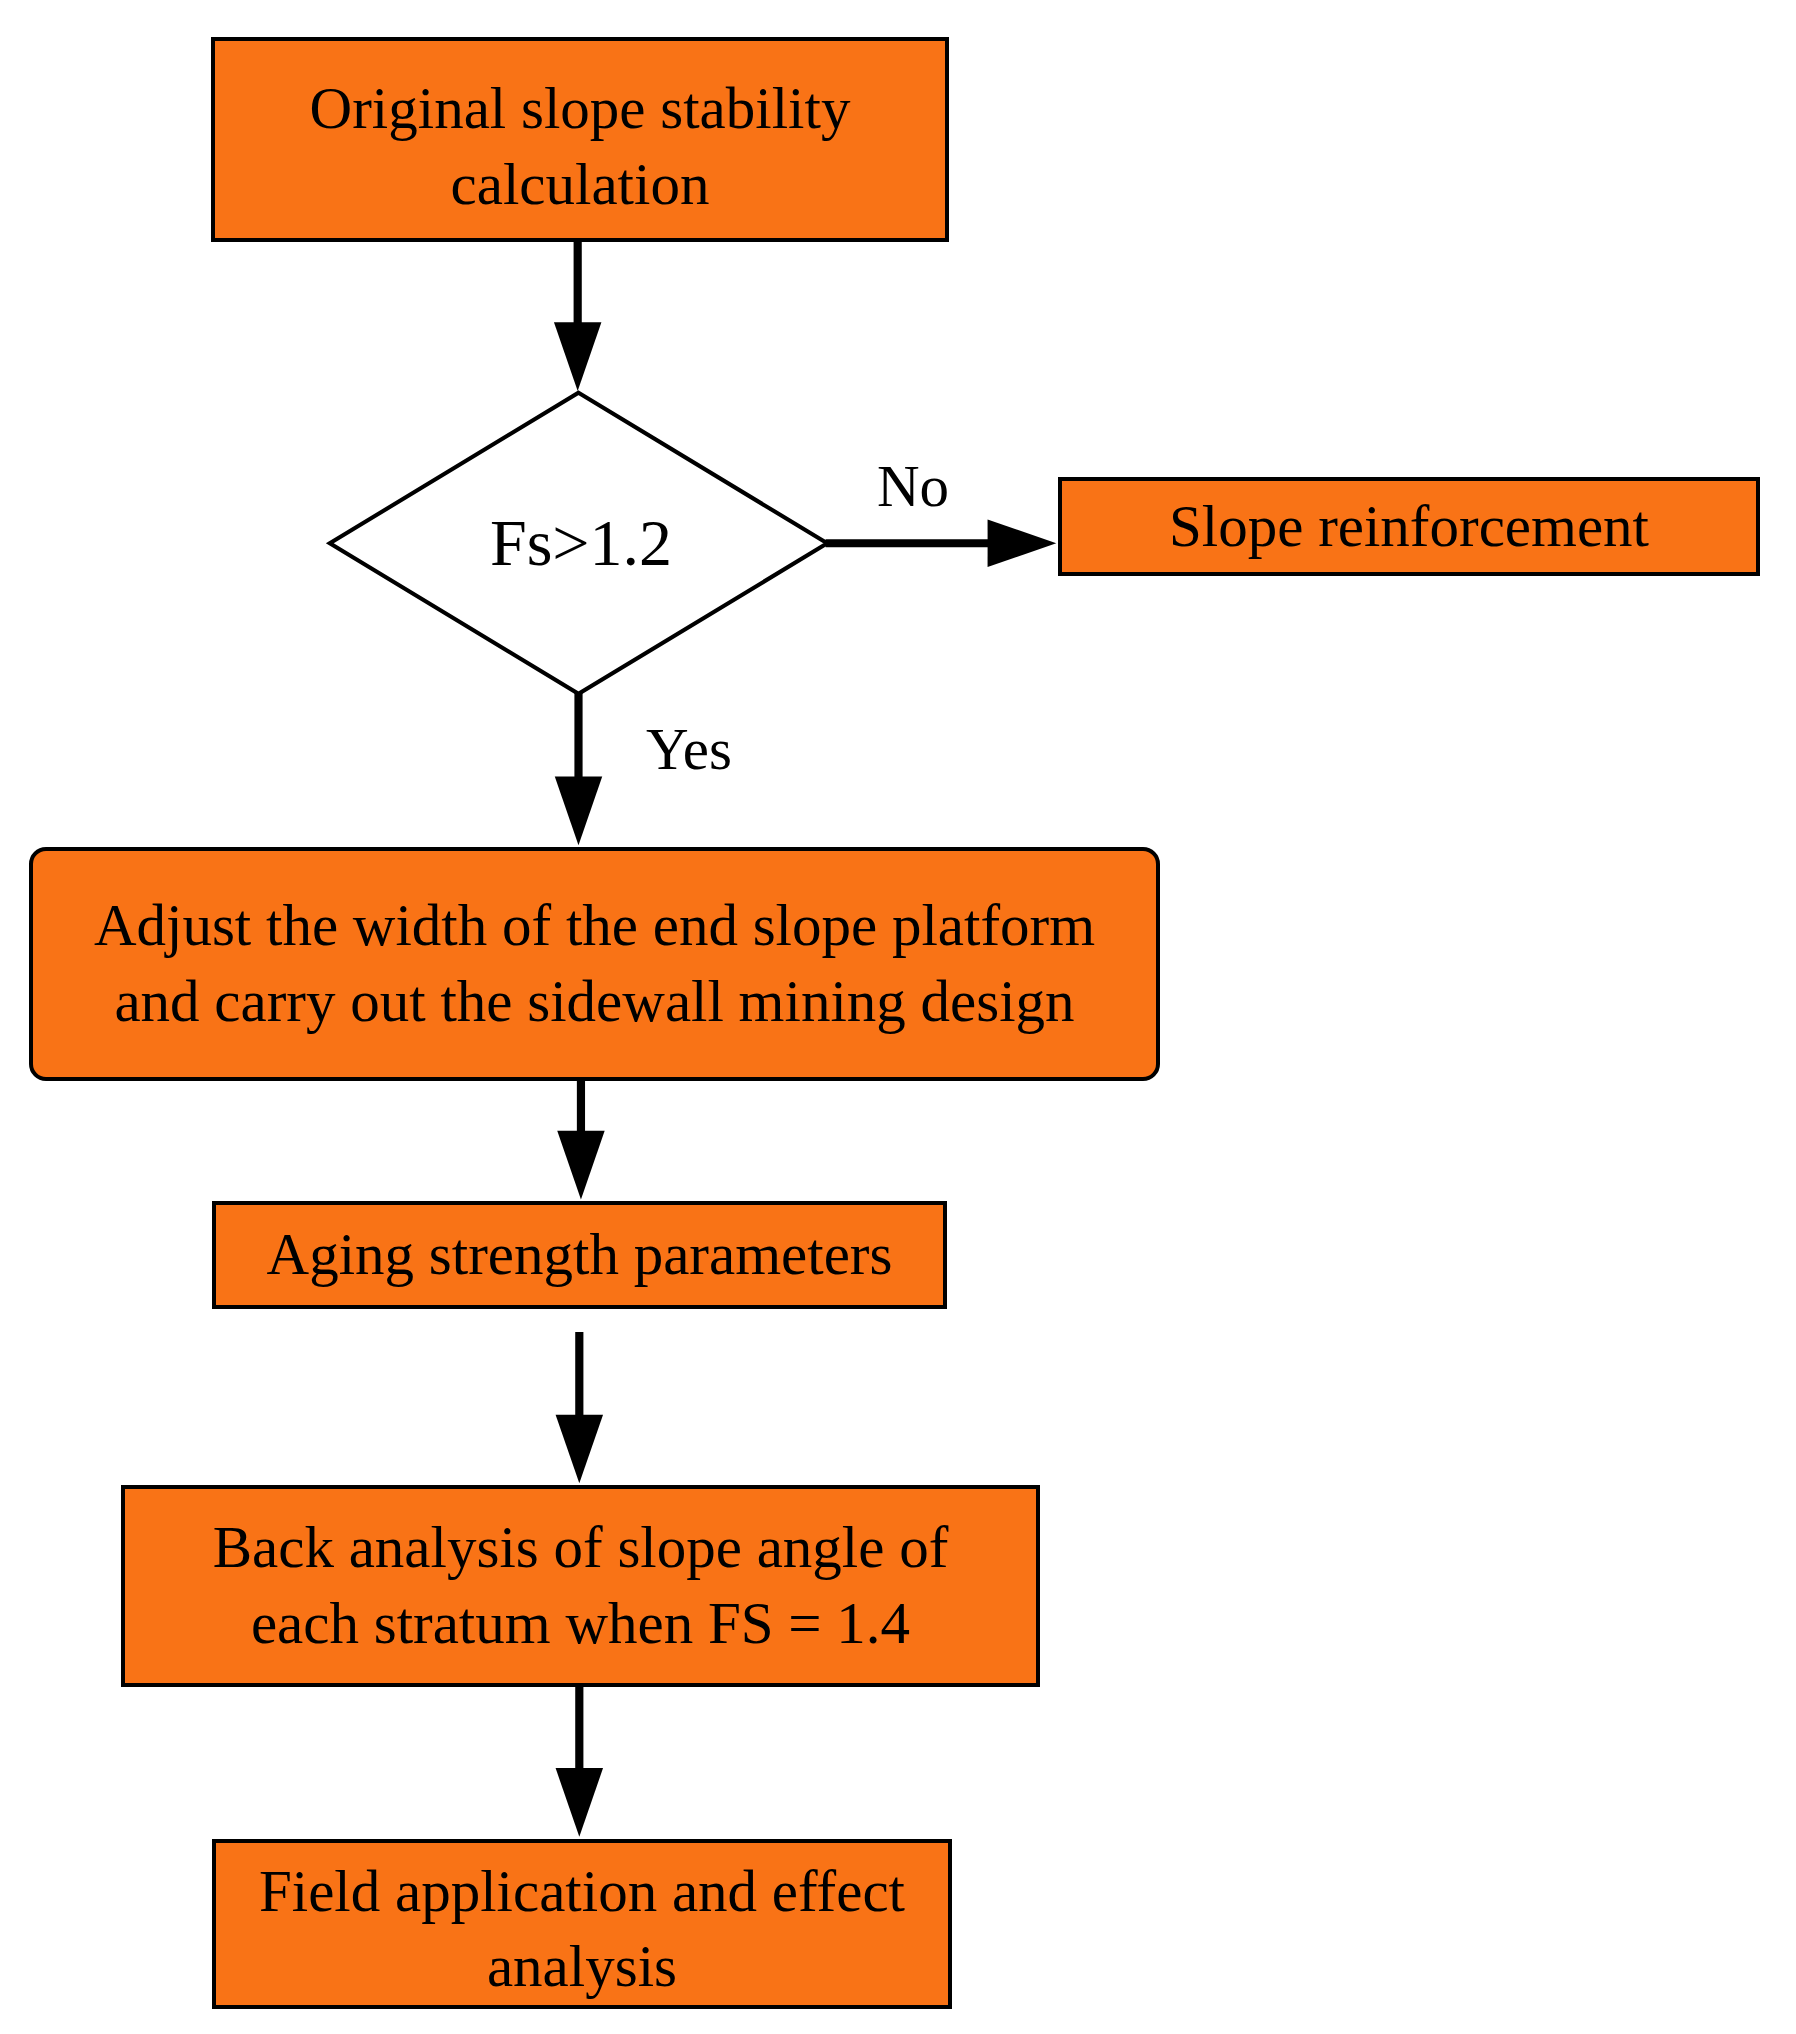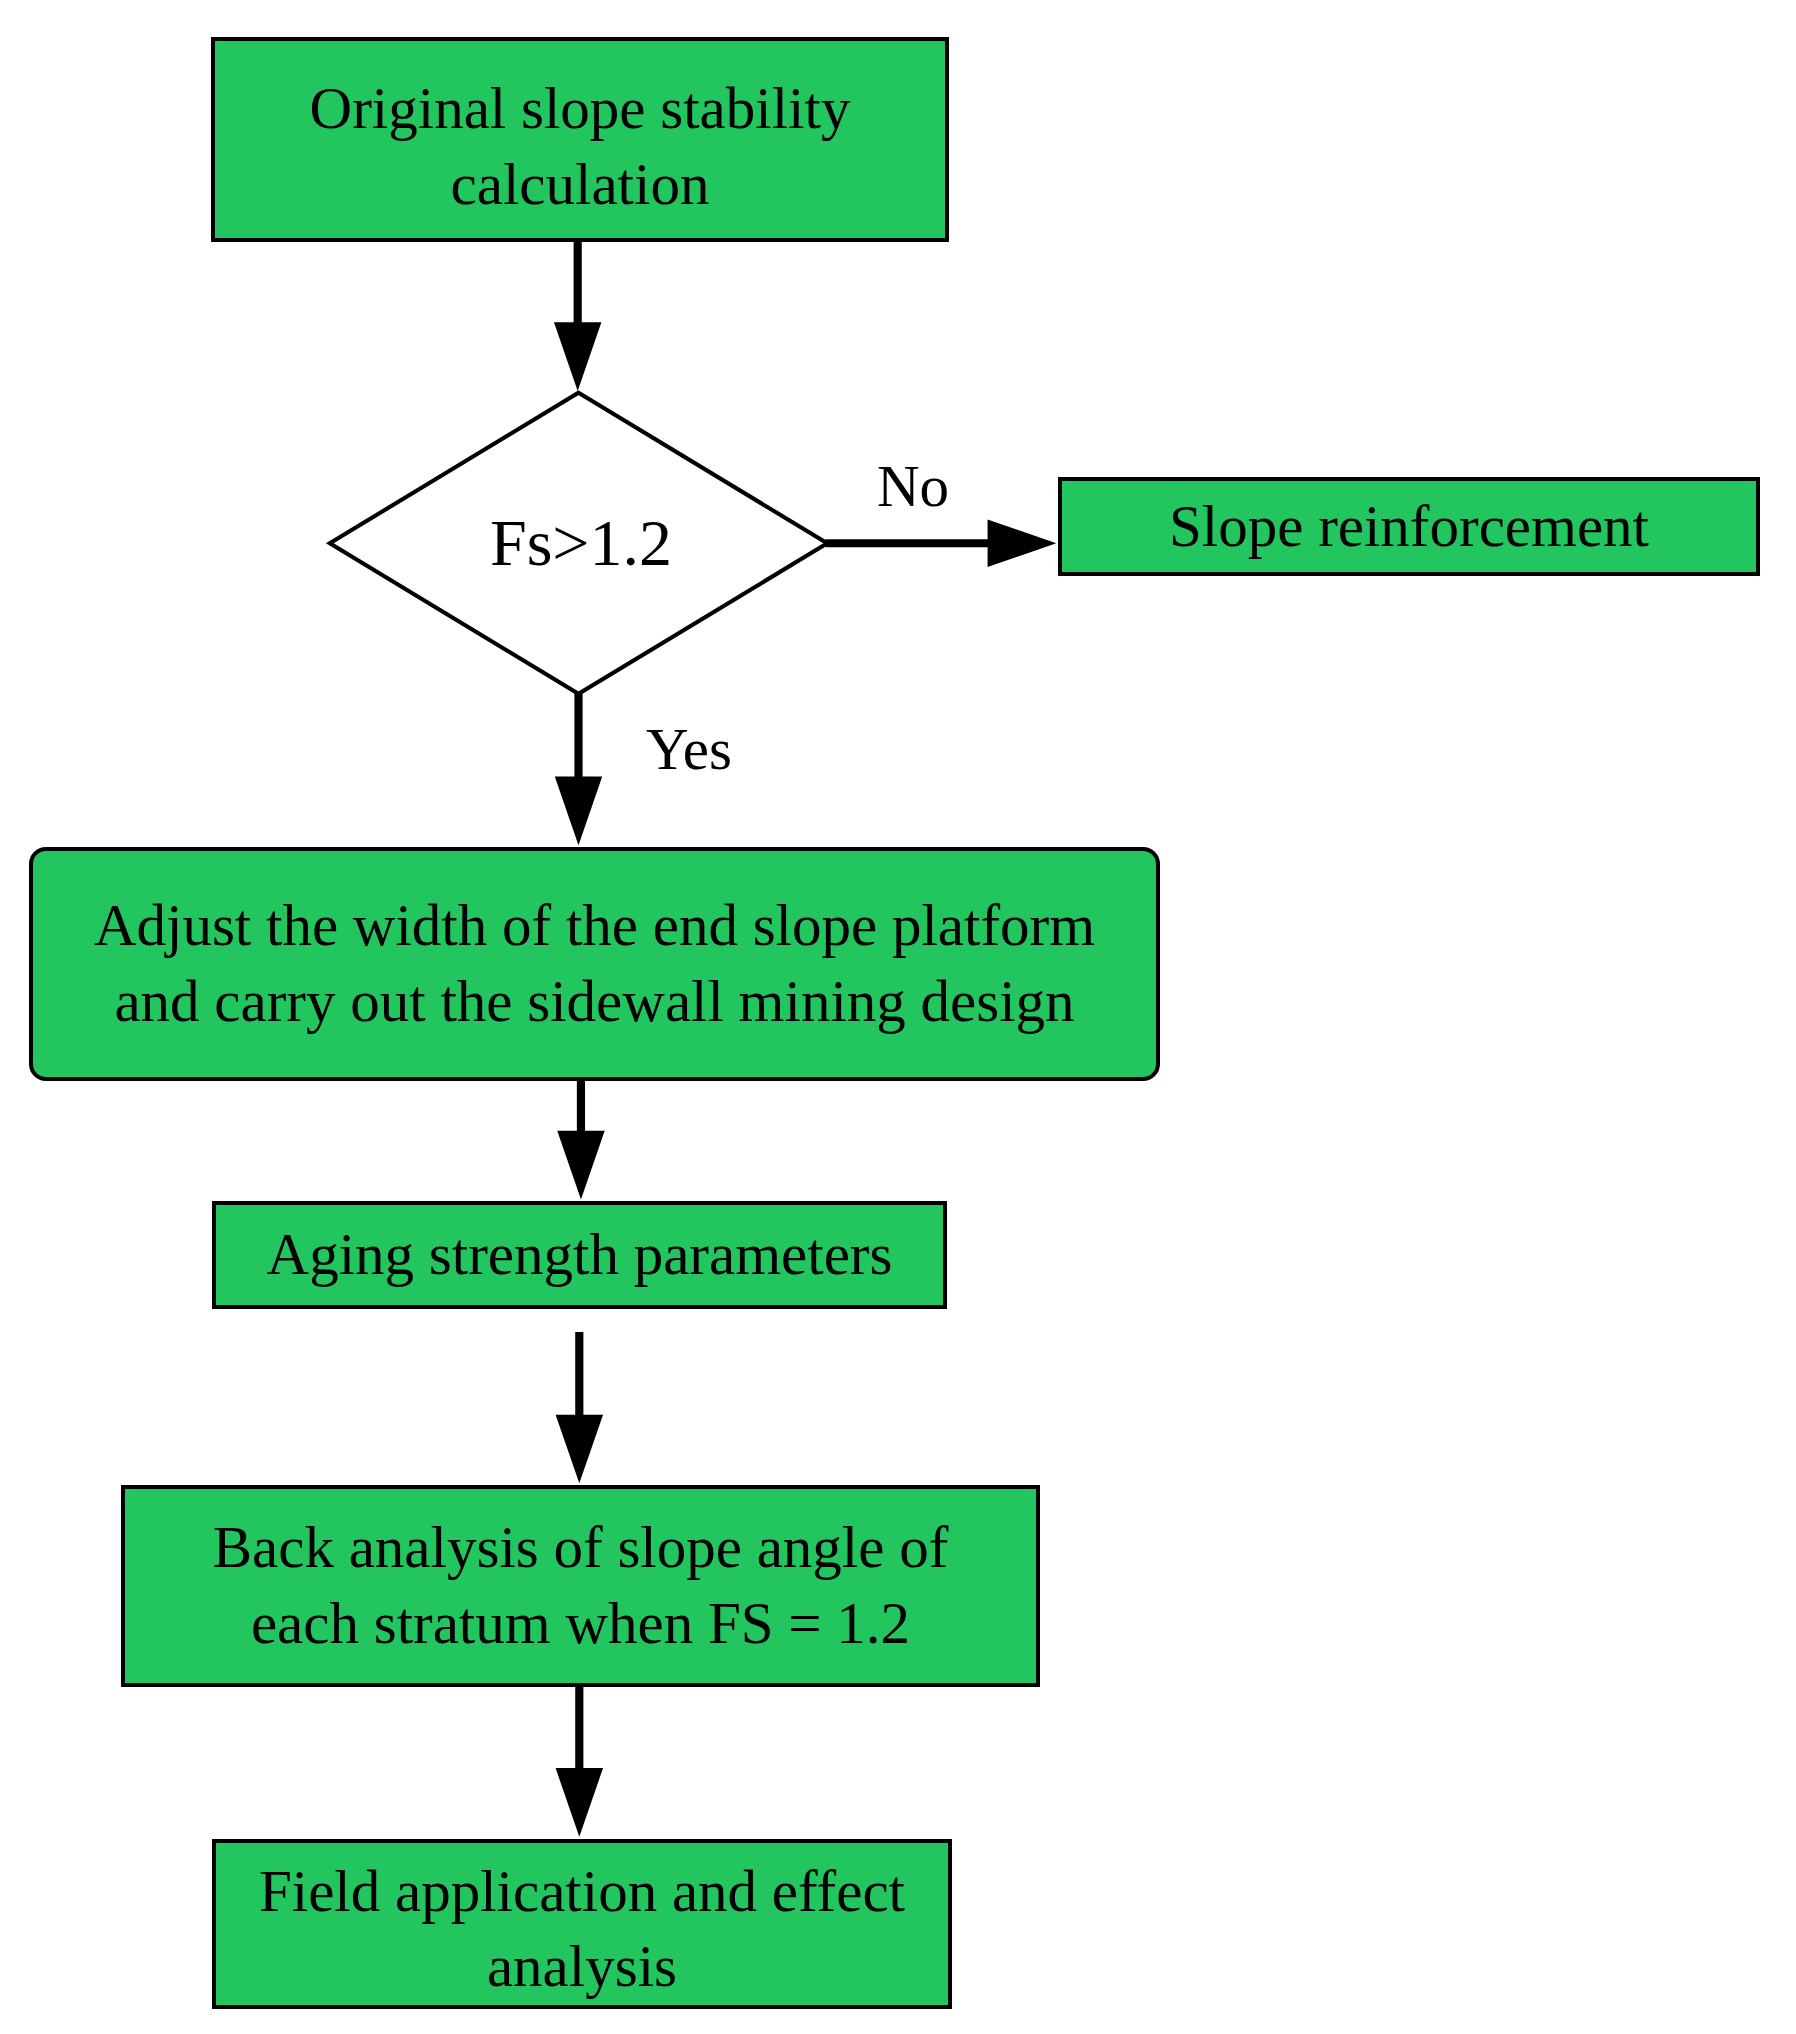--- a/index.html
+++ b/index.html
@@ -20,21 +20,21 @@
     position: absolute;
     left: 0;
     top: 0;
     width: 1796px;
     height: 2034px;
   }
   .node {
     position: absolute;
     box-sizing: border-box;
     border: 4.1px solid #000000;
-    background: #22c55e;
+    background: #f97316;
     display: flex;
     align-items: center;
     justify-content: center;
     text-align: center;
     font-size: 59px;
     line-height: 1.28;
     white-space: pre-line;
   }
   .node-start      { left: 211px;  top: 37px;   width: 738px;  height: 205px; padding-top: 14.7px; }
   .node-reinforce  { left: 1058px; top: 477px;  width: 702px;  height: 99px; }
@@ -100,21 +100,21 @@
     <span>Adjust the width of the end slope platform
 and carry out the sidewall mining design</span>
   </div>
 
   <div class="node node-aging">
     <span>Aging strength parameters</span>
   </div>
 
   <div class="node node-back">
     <span>Back analysis of slope angle of
-each stratum when FS = 1.2</span>
+each stratum when FS = 1.4</span>
   </div>
 
   <div class="node node-field">
     <span>Field application and effect
 analysis</span>
   </div>
 
   <div class="decision-label">Fs&gt;1.2</div>
 
   <div class="edge-label edge-label-no">No</div>

